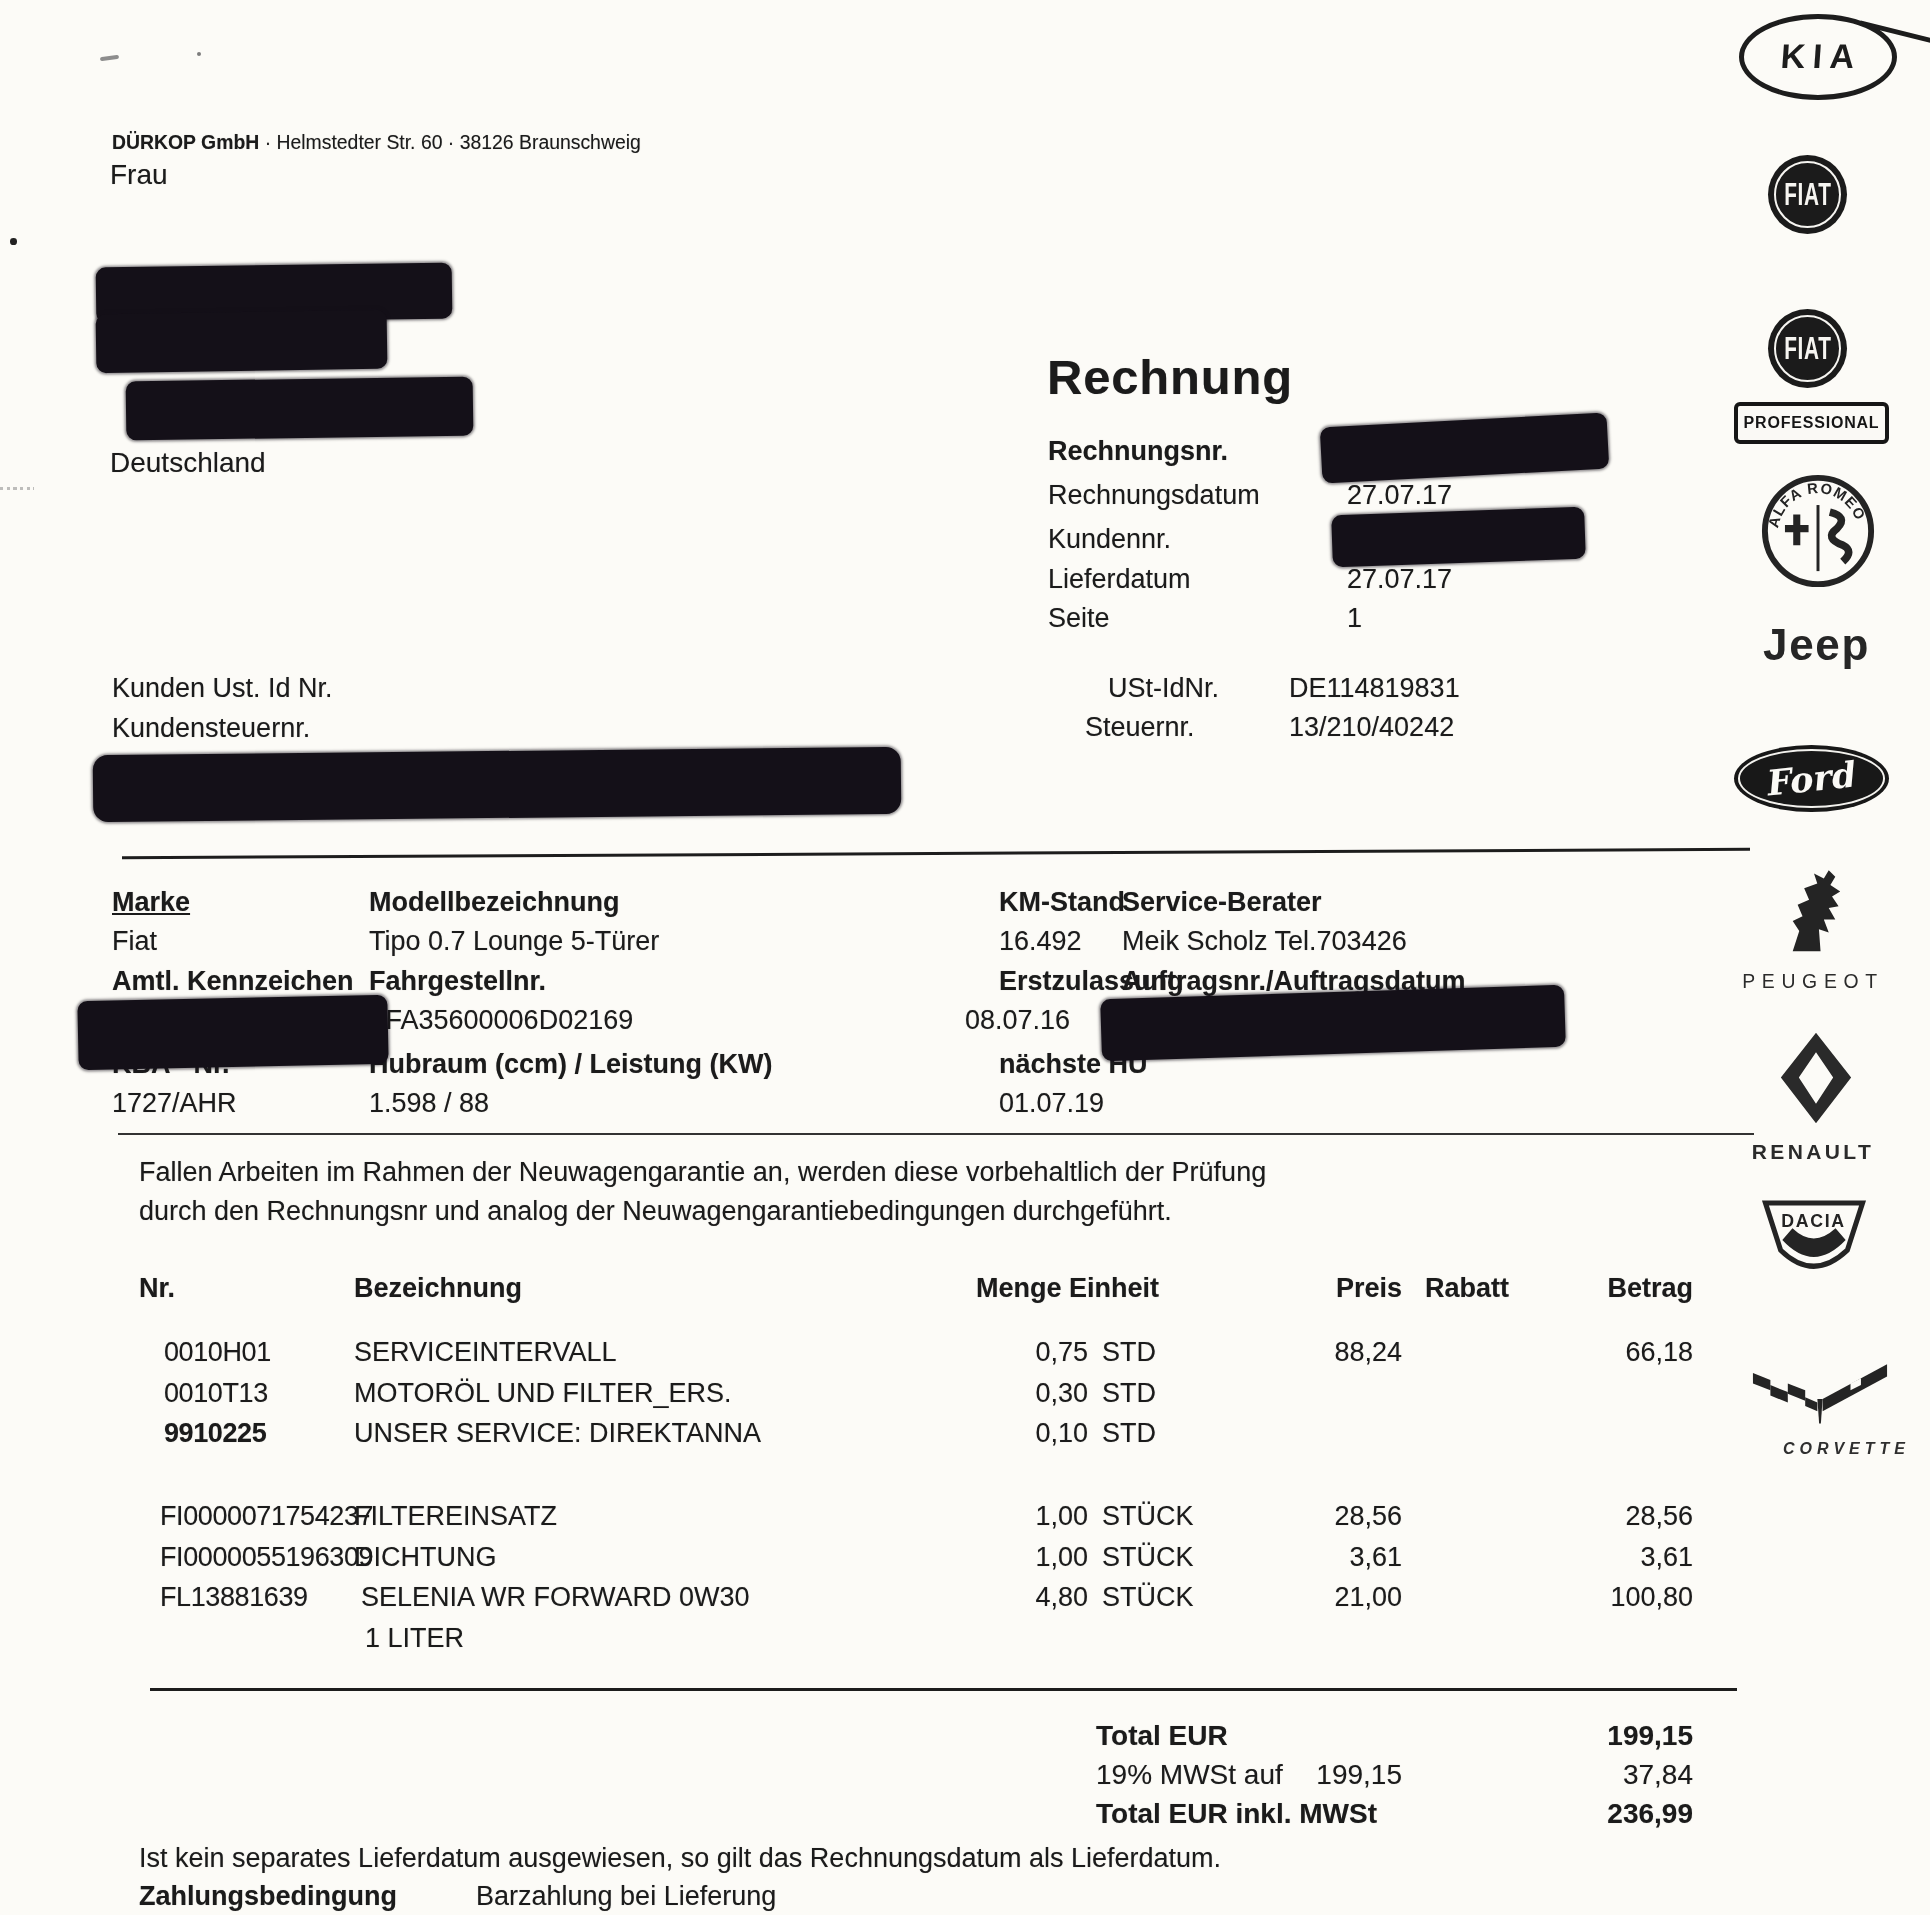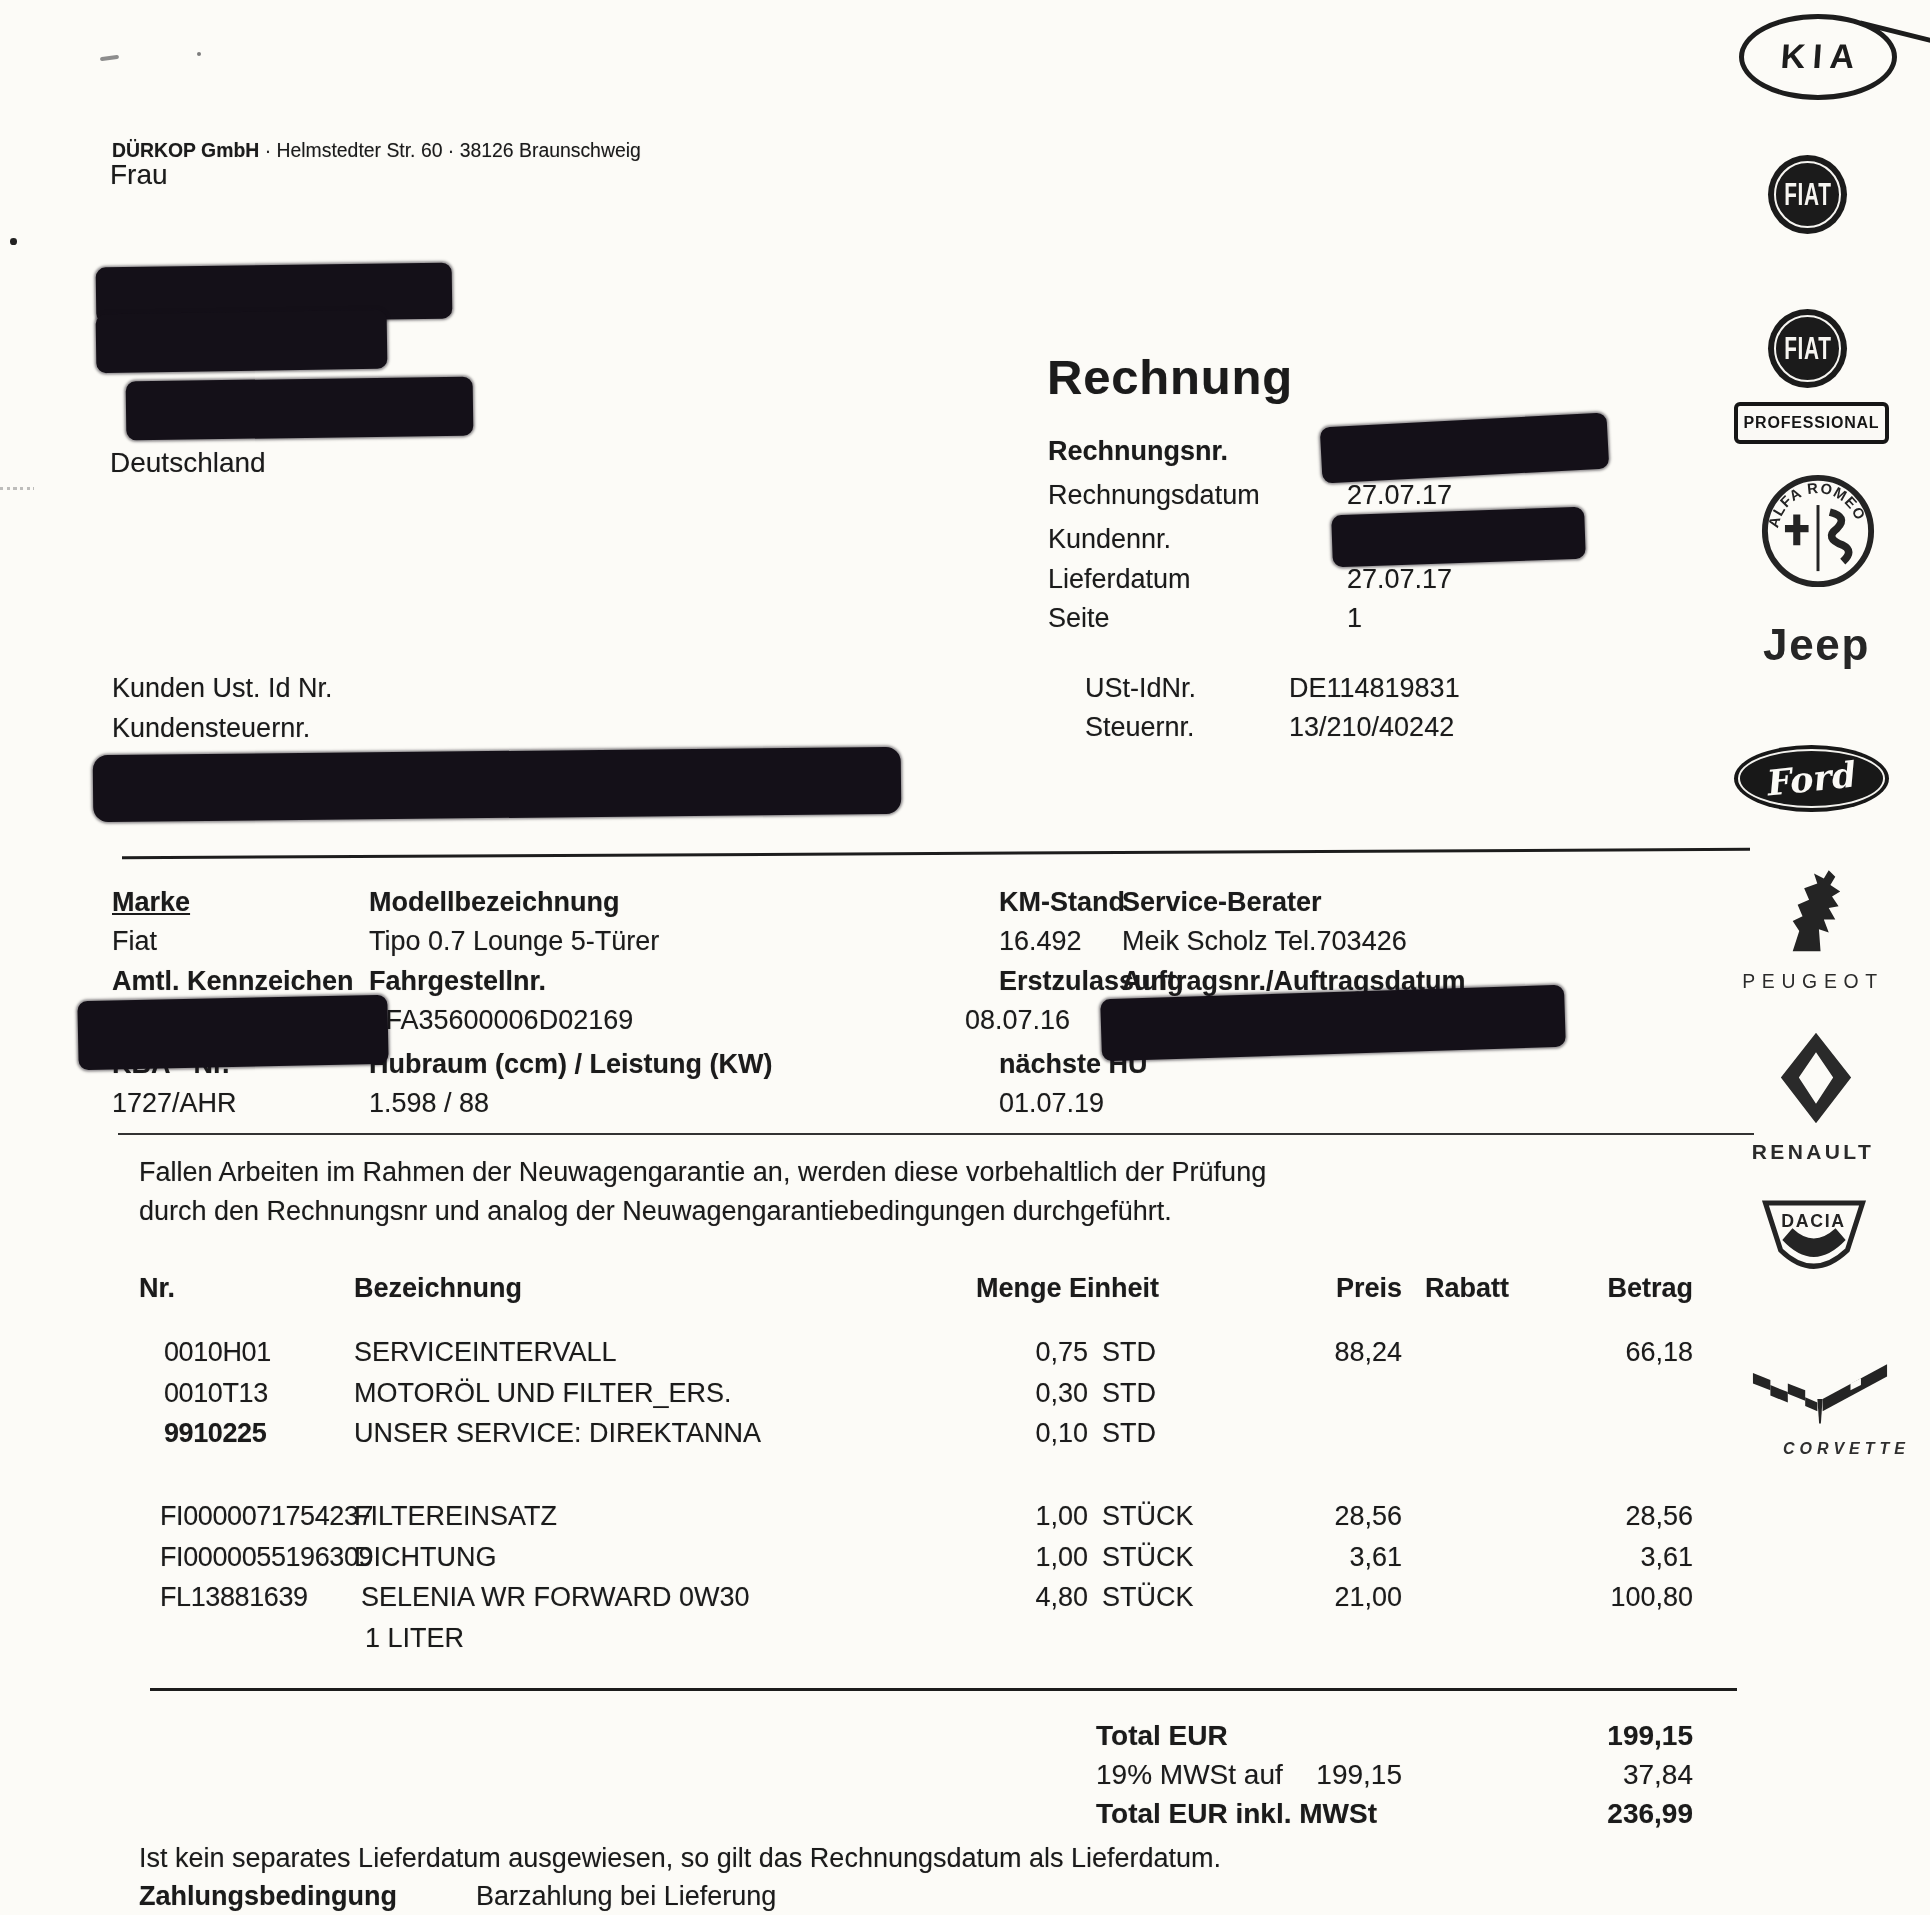--- a/index.html
+++ b/index.html
@@ -6,21 +6,21 @@
   body{
     width:1930px;height:1916px;position:relative;overflow:hidden;
     background:#fcfbf7;
     font-family:"Liberation Sans",sans-serif;
     color:#1b1b1b;
   }
   .t{position:absolute;white-space:nowrap;color:#1b1b1b;line-height:1.12;
      text-shadow:0 0 0.8px rgba(27,27,27,.35);z-index:1;}
   .b{font-weight:700;}
   .ra{text-align:right;}
-  .s-sender{font-size:19.4px;margin-top:8px;}
+  .s-sender{font-size:19.4px;}
   .s-body{font-size:27px;}
   .s-title{font-size:49px;letter-spacing:0.8px;}
   .s-tot{font-size:28px;}
   .bar{position:absolute;background:#141018;border-radius:10px;z-index:5;
        box-shadow:0 0 2.5px 1.7px rgba(20,16,24,.45);}
   .rule{position:absolute;background:#1d1d1d;z-index:2;}
   
   .logo{position:absolute;z-index:1;}
   .kia-oval{width:148px;height:76px;border:5.9px solid #1d1d1d;border-radius:50%;
     display:flex;align-items:center;justify-content:center;}
@@ -77,21 +77,21 @@
 <div class="t s-body" style="left:1048px;top:603px;">Seite</div>
 <div class="t s-body" style="left:1347px;top:603px;">1</div>
 
 <div class="bar" style="left:1321px;top:420px;width:287px;height:56px;transform:rotate(-3deg);"></div>
 <div class="bar" style="left:1332px;top:511px;width:253px;height:52px;transform:rotate(-2deg);"></div>
 
 <div class="t s-body" style="left:112px;top:673px;">Kunden Ust. Id Nr.</div>
 <div class="t s-body" style="left:112px;top:713px;">Kundensteuernr.</div>
 <div class="bar" style="left:93px;top:751px;width:808px;height:67px;transform:rotate(-0.6deg);border-radius:15px;"></div>
 
-<div class="t s-body" style="left:1085px;top:673px;text-align:right;">USt-IdNr.</div>
+<div class="t s-body" style="left:1108px;top:673px;text-align:right;">USt-IdNr.</div>
 <div class="t s-body" style="left:1289px;top:673px;">DE114819831</div>
 <div class="t s-body" style="left:1085px;top:712px;">Steuernr.</div>
 <div class="t s-body" style="left:1289px;top:712px;">13/210/40242</div>
 
 <div class="rule" style="left:122px;top:852px;width:1628px;height:2.5px;transform:rotate(-0.3deg);"></div>
 
 <div class="t s-body b" style="left:112px;top:887px;text-decoration:underline;">Marke</div>
 <div class="t s-body" style="left:112px;top:926px;">Fiat</div>
 <div class="t s-body b" style="left:112px;top:966px;">Amtl. Kennzeichen</div>
 <div class="t s-body b" style="left:112px;top:1049px;">KBA - Nr.</div>

